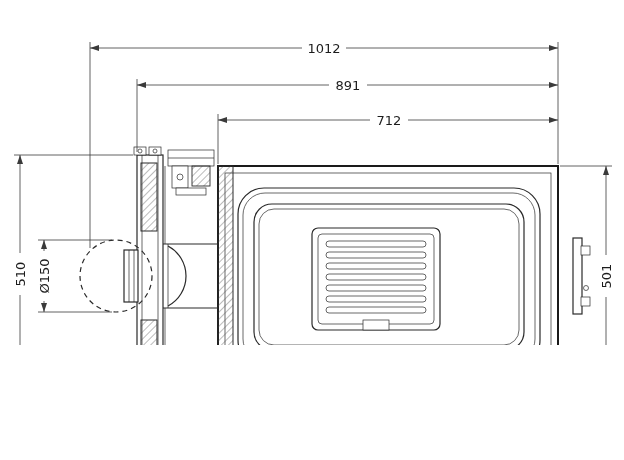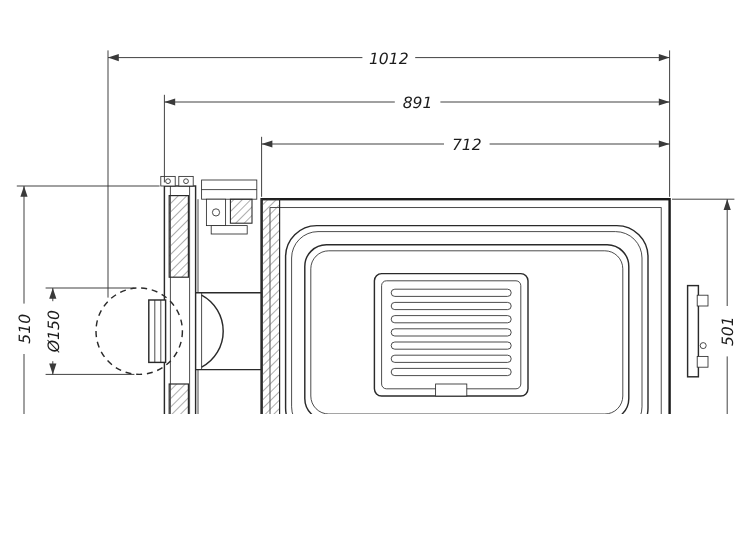--- a/index.html
+++ b/index.html
@@ -3,21 +3,20 @@
 <meta charset="utf-8">
 <style>
   html, body { margin: 0; padding: 0; background: #fff; }
   .stage {
     position: relative;
     width: 624px;
     height: 345px;
     background: #ffffff;
     font-family: "DejaVu Sans", "Liberation Sans", sans-serif;
     overflow: hidden;
-    font-style: italic;
   }
   svg { position: absolute; top: 0; left: 0; }
   text {
     font-family: "DejaVu Sans", "Liberation Sans", sans-serif;
     font-size: 13px;
     fill: #1c1c1c;
   }
   .thin   { stroke: #2a2a2a; stroke-width: 0.7; fill: none; }
   .med    { stroke: #2a2a2a; stroke-width: 1.2; fill: none; }
   .thick  { stroke: #1a1a1a; stroke-width: 2;   fill: none; }

